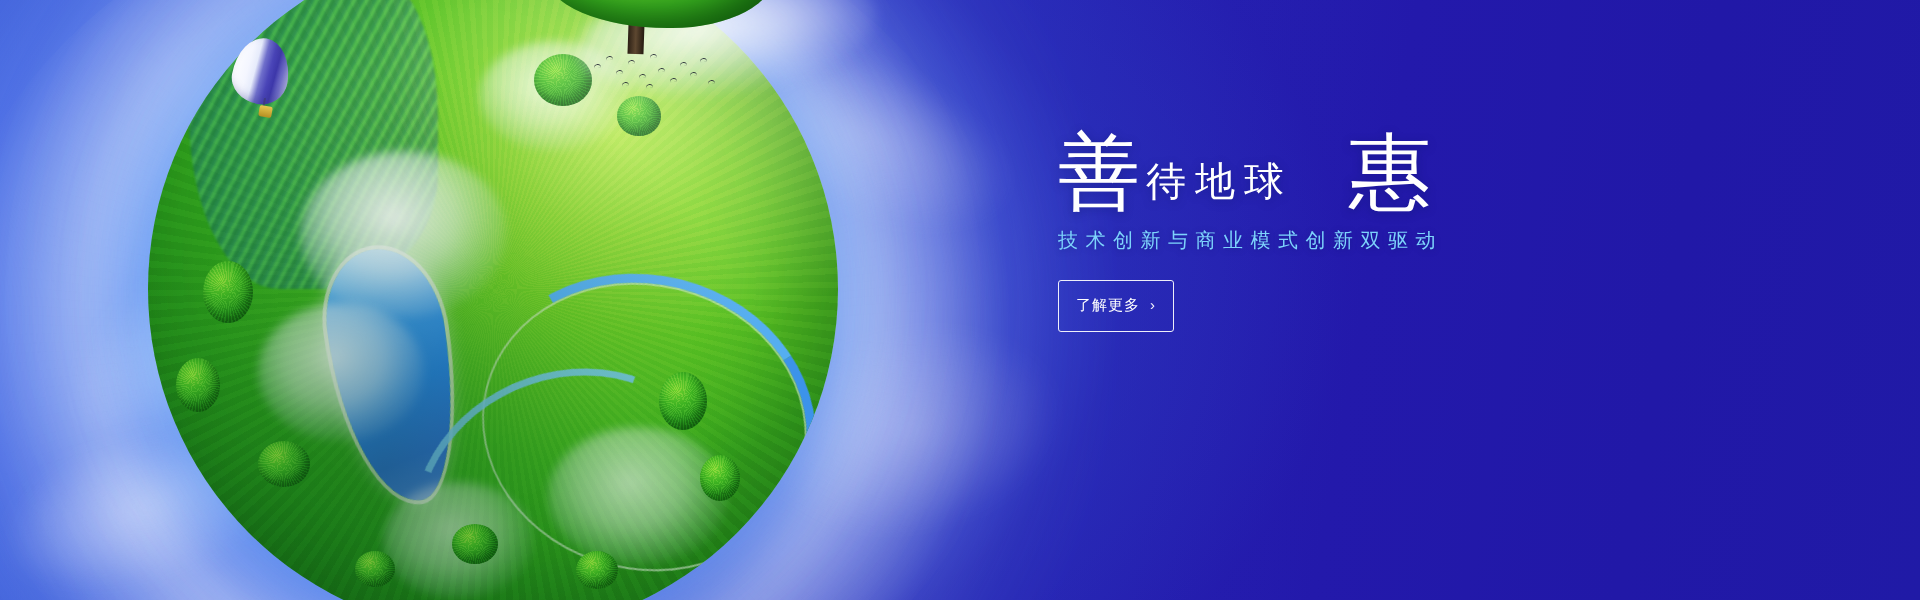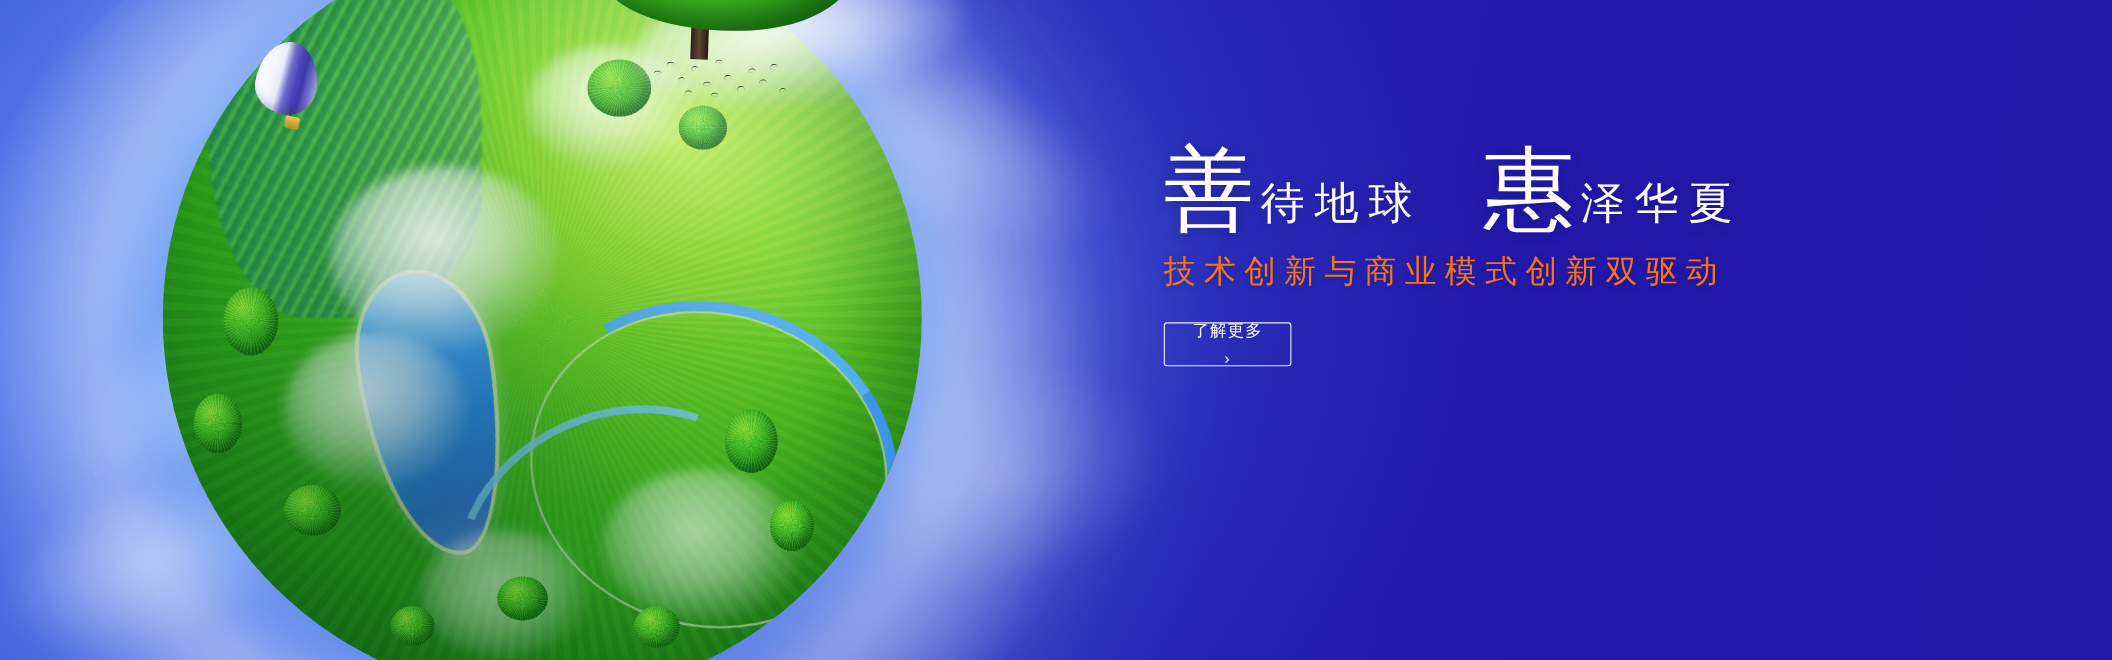--- a/index.html
+++ b/index.html
@@ -311,35 +311,35 @@
   .hl-big {
     font-family: "Liberation Serif", "DejaVu Serif", serif;
     font-size: 82px;
     font-weight: 400;
     letter-spacing: 0;
     line-height: 0.96;
     position: relative;
     top: 6px;
   }
   .hl-small {
-    font-family: Liberation Sans, sans-serif;
+    font-family: Liberation Mono, monospace;
     font-size: 40px;
     font-weight: 400;
     letter-spacing: 9px;
     padding-left: 6px;
     position: relative;
     top: -2px;
   }
   .hl-gap { width: 56px; }
 
   .subtitle {
-    font-size: 29px;
+    font-size: 20px;
     font-weight: 400;
     letter-spacing: 7.5px;
-    color: #f97316;
+    color: #7dd3fc;
     margin-top: 6px;
     white-space: nowrap;
     text-shadow: 0 1px 6px rgba(10,20,90,0.35);
   }
 
   .desc {
     font-size: 19px;
     font-weight: 400;
     letter-spacing: 0.6px;
     color: #f2f5ff;
@@ -348,32 +348,31 @@
     text-shadow: 0 1px 5px rgba(10,20,90,0.30);
   }
 
   .cta {
     display: inline-flex;
     align-items: center;
     justify-content: center;
     gap: 10px;
     margin-top: 26px;
     width: 116px;
-    height: 40px;
+    height: 52px;
     border: 1px solid rgba(255,255,255,0.92);
     border-radius: 3px;
     background: transparent;
     color: #ffffff;
     font-size: 15px;
     letter-spacing: 1px;
     cursor: pointer;
     font-family: "Liberation Sans", "DejaVu Sans", sans-serif;
     padding: 0 14px;
     white-space: nowrap;
-    flex-direction: column;
   }
   .cta-chevron {
     font-size: 15px;
     line-height: 1;
     opacity: 0.95;
     transform: translateY(-1px);
   }
 </style>
 </head>
 <body>
@@ -464,21 +463,20 @@
     <div class="bird" style="left:54px;  top:34px;"></div>
   </div>
 
   <div class="copy">
 
     <div class="headline">
       <span class="hl-big">善</span>
       <span class="hl-small">待地球</span>
       <span class="hl-gap"></span>
       <span class="hl-big">惠</span>
-      <span class="hl-small">泽华夏</span>
     </div>
 
     <div class="subtitle">技术创新与商业模式创新双驱动</div>
 
 
     <button class="cta">
       <span>了解更多</span>
       <span class="cta-chevron">›</span>
     </button>
 

